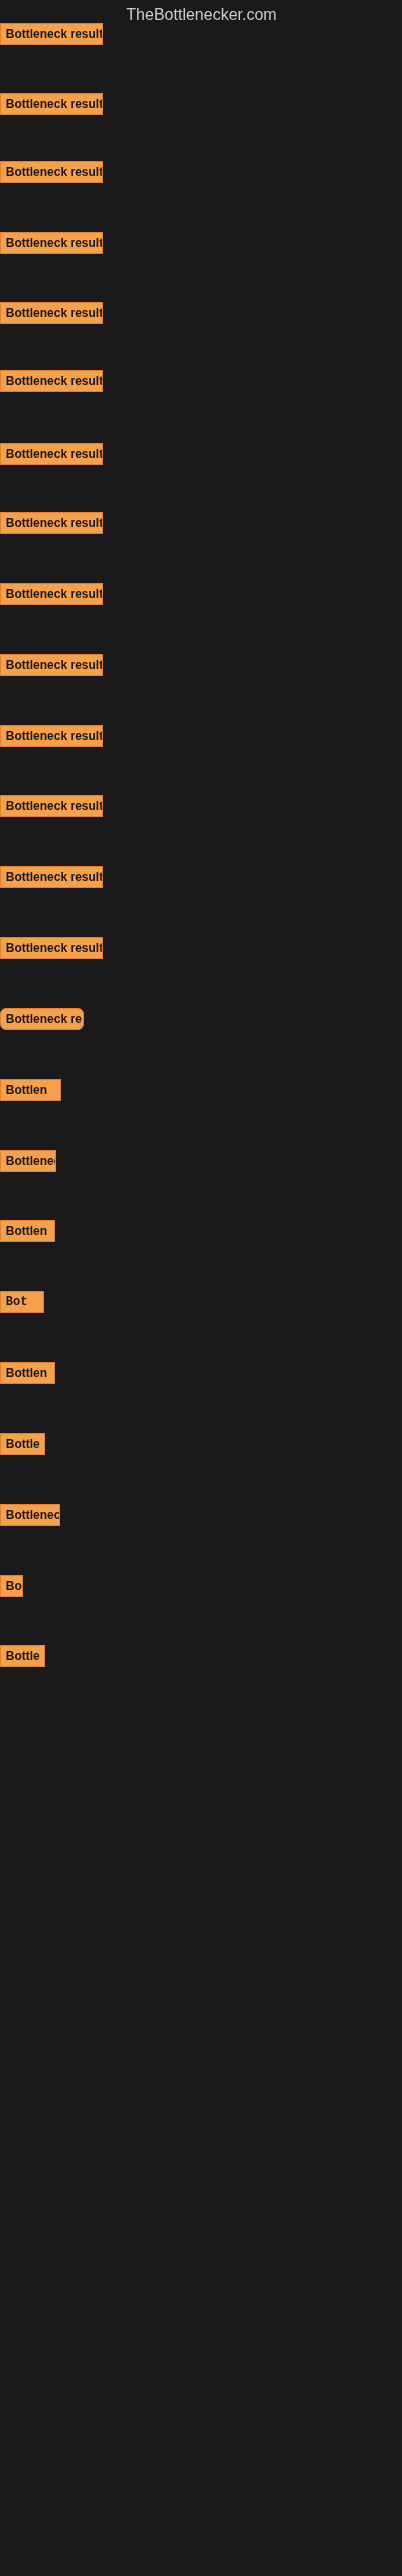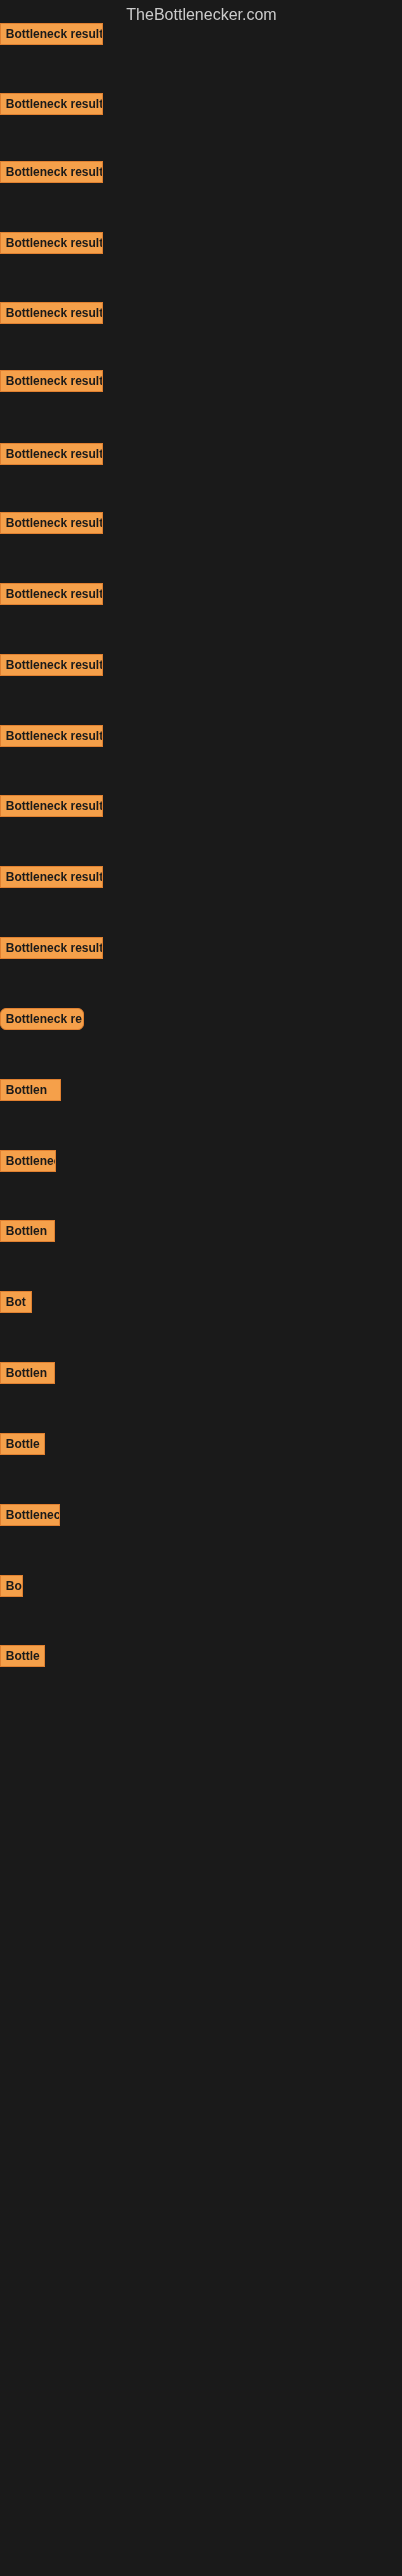--- a/index.html
+++ b/index.html
@@ -55,19 +55,19 @@
 <div class="bottleneck-item" style="top: 583px; width: 103px;">Bottleneck result</div>
 <div class="bottleneck-item" style="top: 654px; width: 103px;">Bottleneck result</div>
 <div class="bottleneck-item" style="top: 725px; width: 103px;">Bottleneck result</div>
 <div class="bottleneck-item" style="top: 795px; width: 103px;">Bottleneck result</div>
 <div class="bottleneck-item" style="top: 866px; width: 103px;">Bottleneck result</div>
 <div class="bottleneck-item" style="top: 937px; width: 103px;">Bottleneck result</div>
 <div class="bottleneck-item" style="top: 1008px; width: 84px; border-radius: 6px;">Bottleneck re</div>
 <div class="bottleneck-item" style="top: 1079px; width: 61px;">Bottlen</div>
 <div class="bottleneck-item" style="top: 1150px; width: 56px;">Bottleneck r</div>
 <div class="bottleneck-item" style="top: 1220px; width: 55px;">Bottlen</div>
-<div class="bottleneck-item" style="top: 1291px; width: 32px;">Bot</div>
+<div class="bottleneck-item" style="top: 1291px; width: 44px; font-family: Liberation Mono, monospace;">Bot</div>
 <div class="bottleneck-item" style="top: 1362px; width: 55px;">Bottlen</div>
 <div class="bottleneck-item" style="top: 1433px; width: 45px;">Bottle</div>
 <div class="bottleneck-item" style="top: 1504px; width: 60px;">Bottlenec</div>
 <div class="bottleneck-item" style="top: 1575px; width: 23px;">Bo</div>
 <div class="bottleneck-item" style="top: 1645px; width: 45px;">Bottle</div>
 
 
 </body></html>

